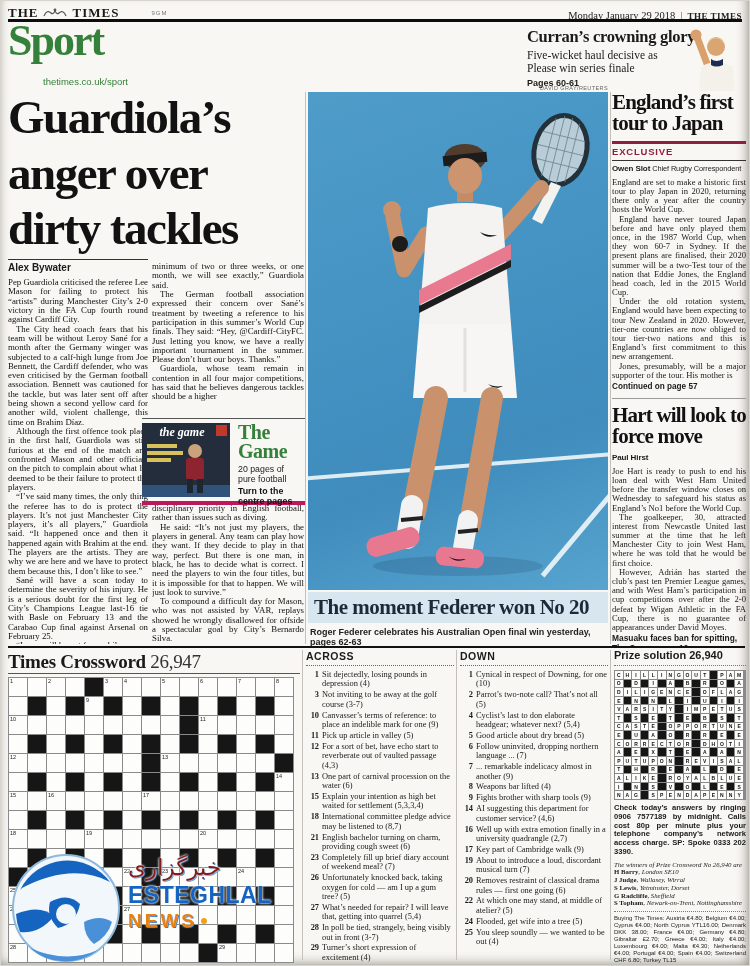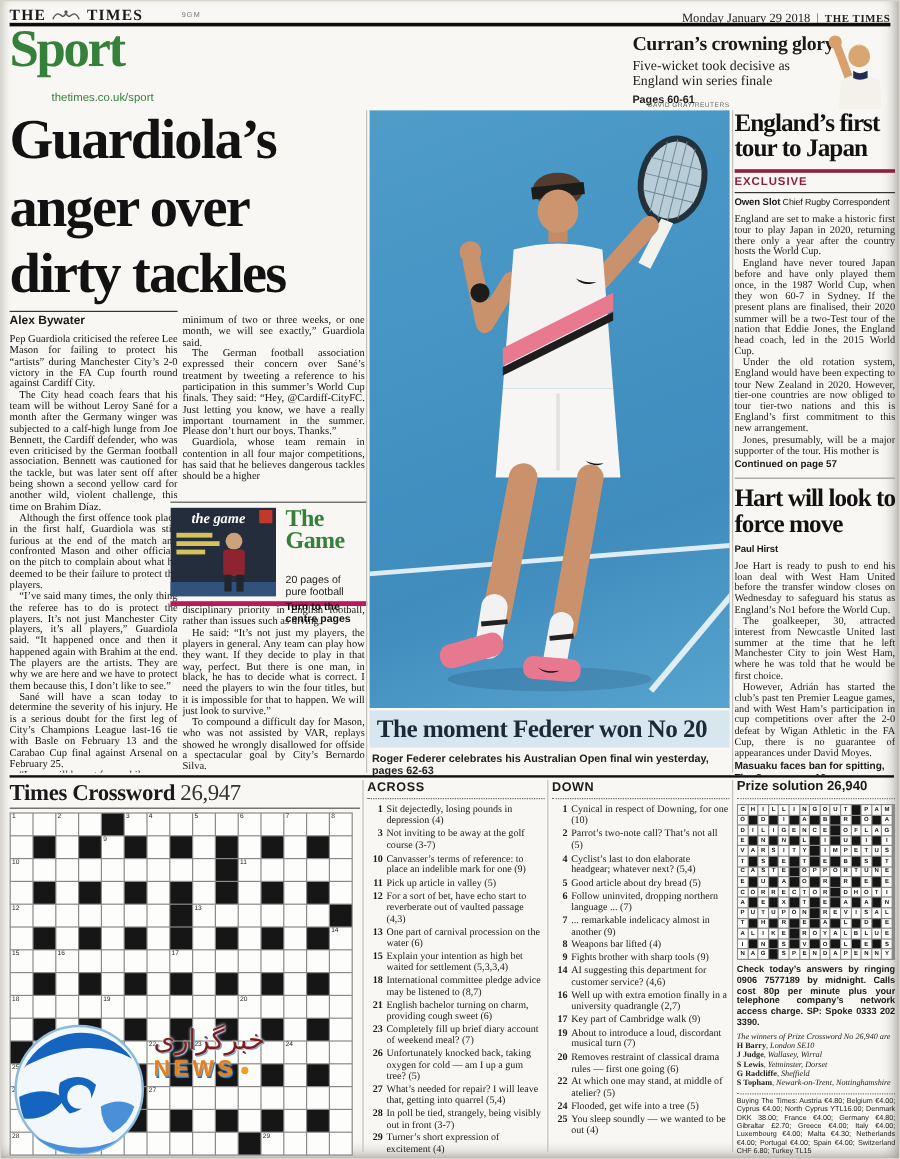--- a/index.html
+++ b/index.html
@@ -35,21 +35,21 @@
   .body-col p{margin:0;text-indent:8px;}
   .body-col p:nth-of-type(1){text-indent:0;}
   #col1{left:8px;top:278px;width:140px;height:366px;}
   #col2a{left:152px;top:262px;width:152px;height:155px;}
   #col2b{left:152px;top:504px;width:152px;height:140px;}
   
   .promo{position:absolute;left:142px;top:418px;width:164px;height:82px;border-top:1px solid #555;border-bottom:4px solid #be185d;}
   .promo-cover{position:absolute;left:0;top:4px;}
   .promo-right{position:absolute;left:96px;top:4px;width:66px;}
   .promo-title{font-size:20px;font-weight:bold;color:#35813b;line-height:.95;letter-spacing:-.5px;}
-  .promo-line1{font:8.8px "Liberation Sans",sans-serif;color:#222;margin-top:18px;line-height:1.1;}
+  .promo-line1{font:8.8px "Liberation Sans",sans-serif;color:#222;margin-top:4px;line-height:1.1;}
   .promo-line2{font:bold 8.8px "Liberation Sans",sans-serif;color:#111;margin-top:3px;line-height:1.1;}
   
   .photo{position:absolute;left:308px;top:92px;width:300px;height:498px;overflow:hidden;
     background:linear-gradient(160deg,#4f9cc9 0%,#4392c2 45%,#3f8cbd 70%,#58a4cf 100%);}
   .court-line-a{position:absolute;left:-10px;top:372px;width:330px;height:4px;background:#ecf4f8;transform:rotate(-4.5deg);opacity:.92;}
   .court-line-b{position:absolute;left:206px;top:420px;width:160px;height:5px;background:#ecf4f8;transform:rotate(-50deg);opacity:.92;}
   .caption-band{position:absolute;left:308px;top:592px;width:300px;height:31px;background:#d8e6f0;}
   .caption-title{position:absolute;left:6px;top:3px;font-size:21px;font-weight:bold;color:#1b2a38;letter-spacing:-.5px;}
   .caption-sub{position:absolute;left:310px;top:627px;width:298px;font:bold 9px "Liberation Sans",sans-serif;color:#222;}
   
@@ -122,21 +122,21 @@
     </div>
   </div>
   <div class="toprule"></div>
 
   <div class="sport-title">Sport</div>
   <div class="sport-url">thetimes.co.uk/sport</div>
 
   <div class="curran">
     <div class="curran-text">
       <div class="curran-title">Curran’s crowning glory</div>
-      <div class="curran-sub">Five-wicket took decisive as England win series finale</div>
+      <div class="curran-sub">Five-wicket haul decisive as Please win series finale</div>
       <div class="curran-pages">Pages 60-61</div>
     </div>
     <svg class="curran-img" width="62" height="64" viewBox="0 0 62 64">
       <path d="M26 42 L14 10" stroke="#d9a06d" stroke-width="7" stroke-linecap="round"></path>
       <circle cx="13" cy="8" r="5.5" fill="#d9a06d"></circle>
       <circle cx="33" cy="20" r="9" fill="#d9a672"></circle>
       <path d="M24 16 Q33 6 42 16 Q38 10 33 10 Q28 10 24 16 Z" fill="#d9b36a"></path>
       <path d="M18 40 Q33 30 50 40 L52 64 L16 64 Z" fill="#f3f1ea"></path>
       <path d="M28 32 Q33 36 40 32 L40 38 Q33 41 28 38 Z" fill="#1d2d52"></path>
     </svg>
@@ -1336,20 +1336,21 @@
       <circle cx="56" cy="56" r="53" fill="#f2f7fb" stroke="#8db9dd" stroke-width="2"></circle>
       <path d="M10 38 A53 53 0 0 1 100 30 Q62 10 12 36 Z" fill="#1565c0"></path>
       <path d="M6 62 Q30 52 44 64 Q30 82 10 80 A53 53 0 0 1 6 62 Z" fill="#1565c0"></path>
       <path d="M40 50 Q58 40 70 52 Q66 72 48 76 Q36 64 40 50 Z" fill="#1565c0"></path>
       <circle cx="56" cy="62" r="10" fill="#f2f7fb"></circle>
       <path d="M20 96 A53 53 0 0 0 88 98 Q56 112 20 96 Z" fill="#4a90d9"></path>
       <path d="M74 70 Q90 62 102 70 Q98 84 84 92 Q74 84 74 70 Z" fill="#4a90d9"></path>
     </svg>
     <div class="wm-text">
       <div class="wm-ar">خبرگزاری</div>
+      <div class="wm-l1">ESTEGHLAL</div>
       <div class="wm-l2">
         <span>NEWS</span>
         <span class="wm-dot"></span>
       </div>
     </div>
   </div>
 
 </div>
 
 </body></html>

